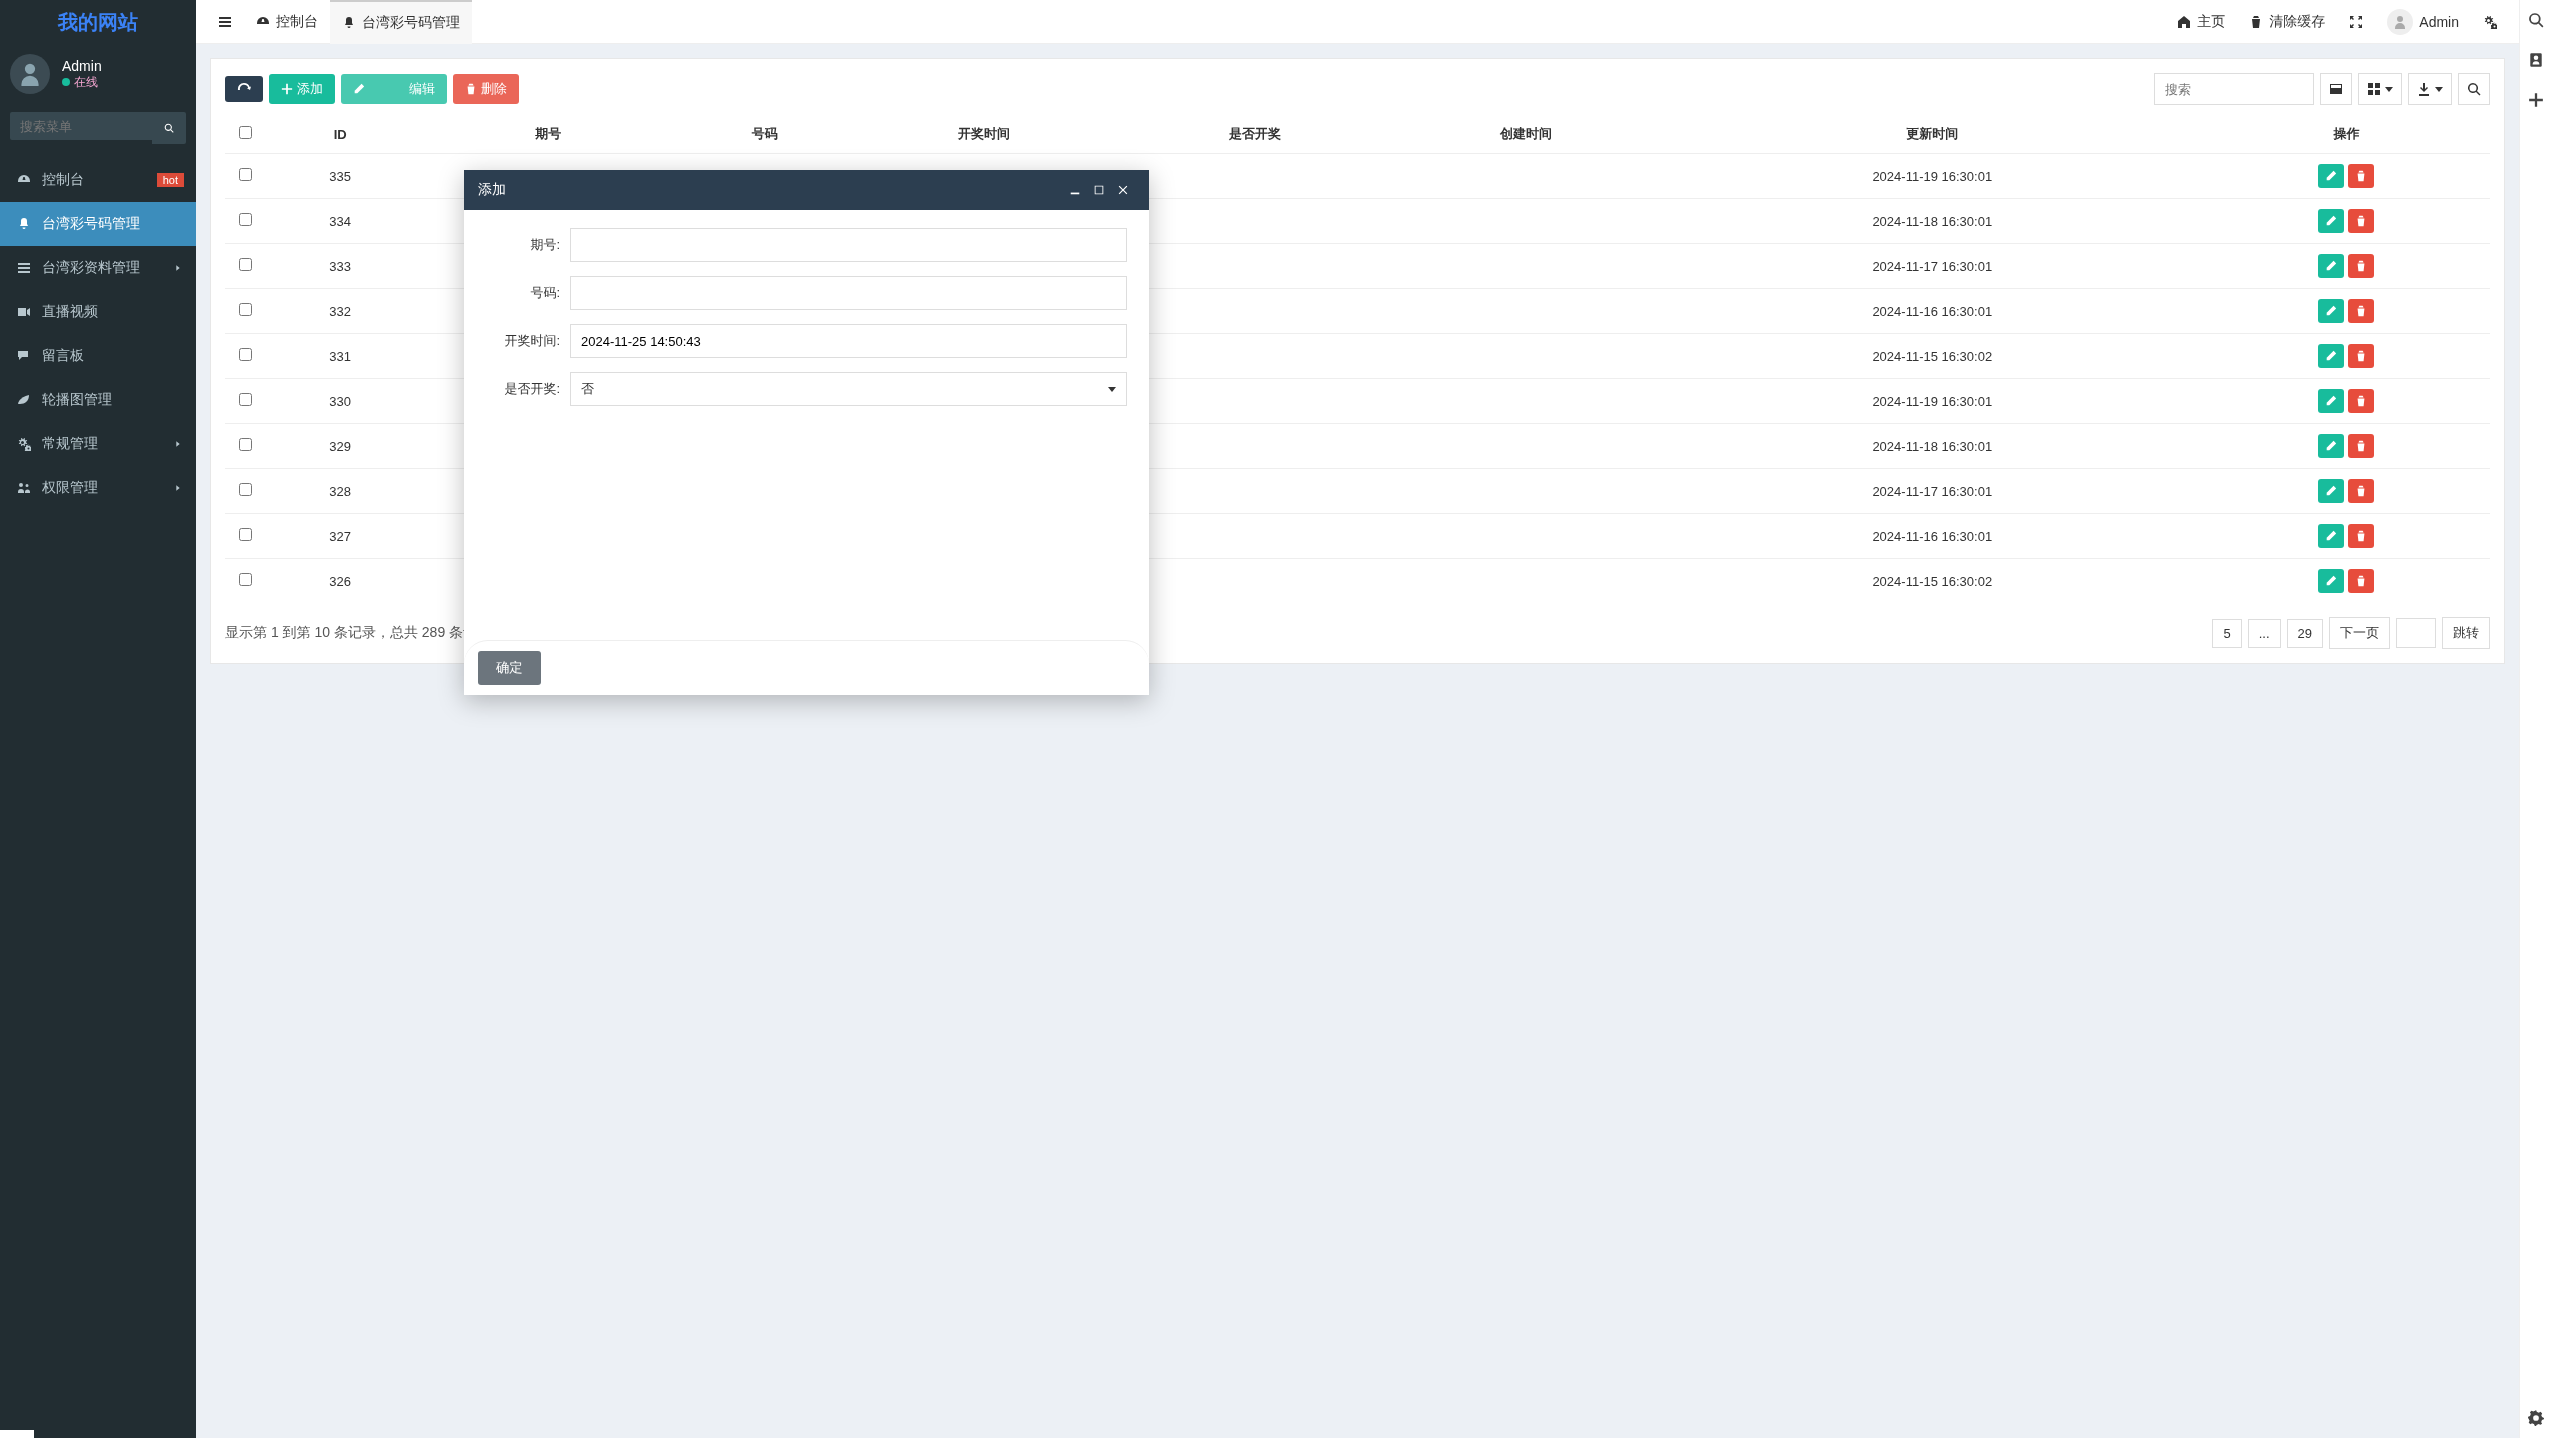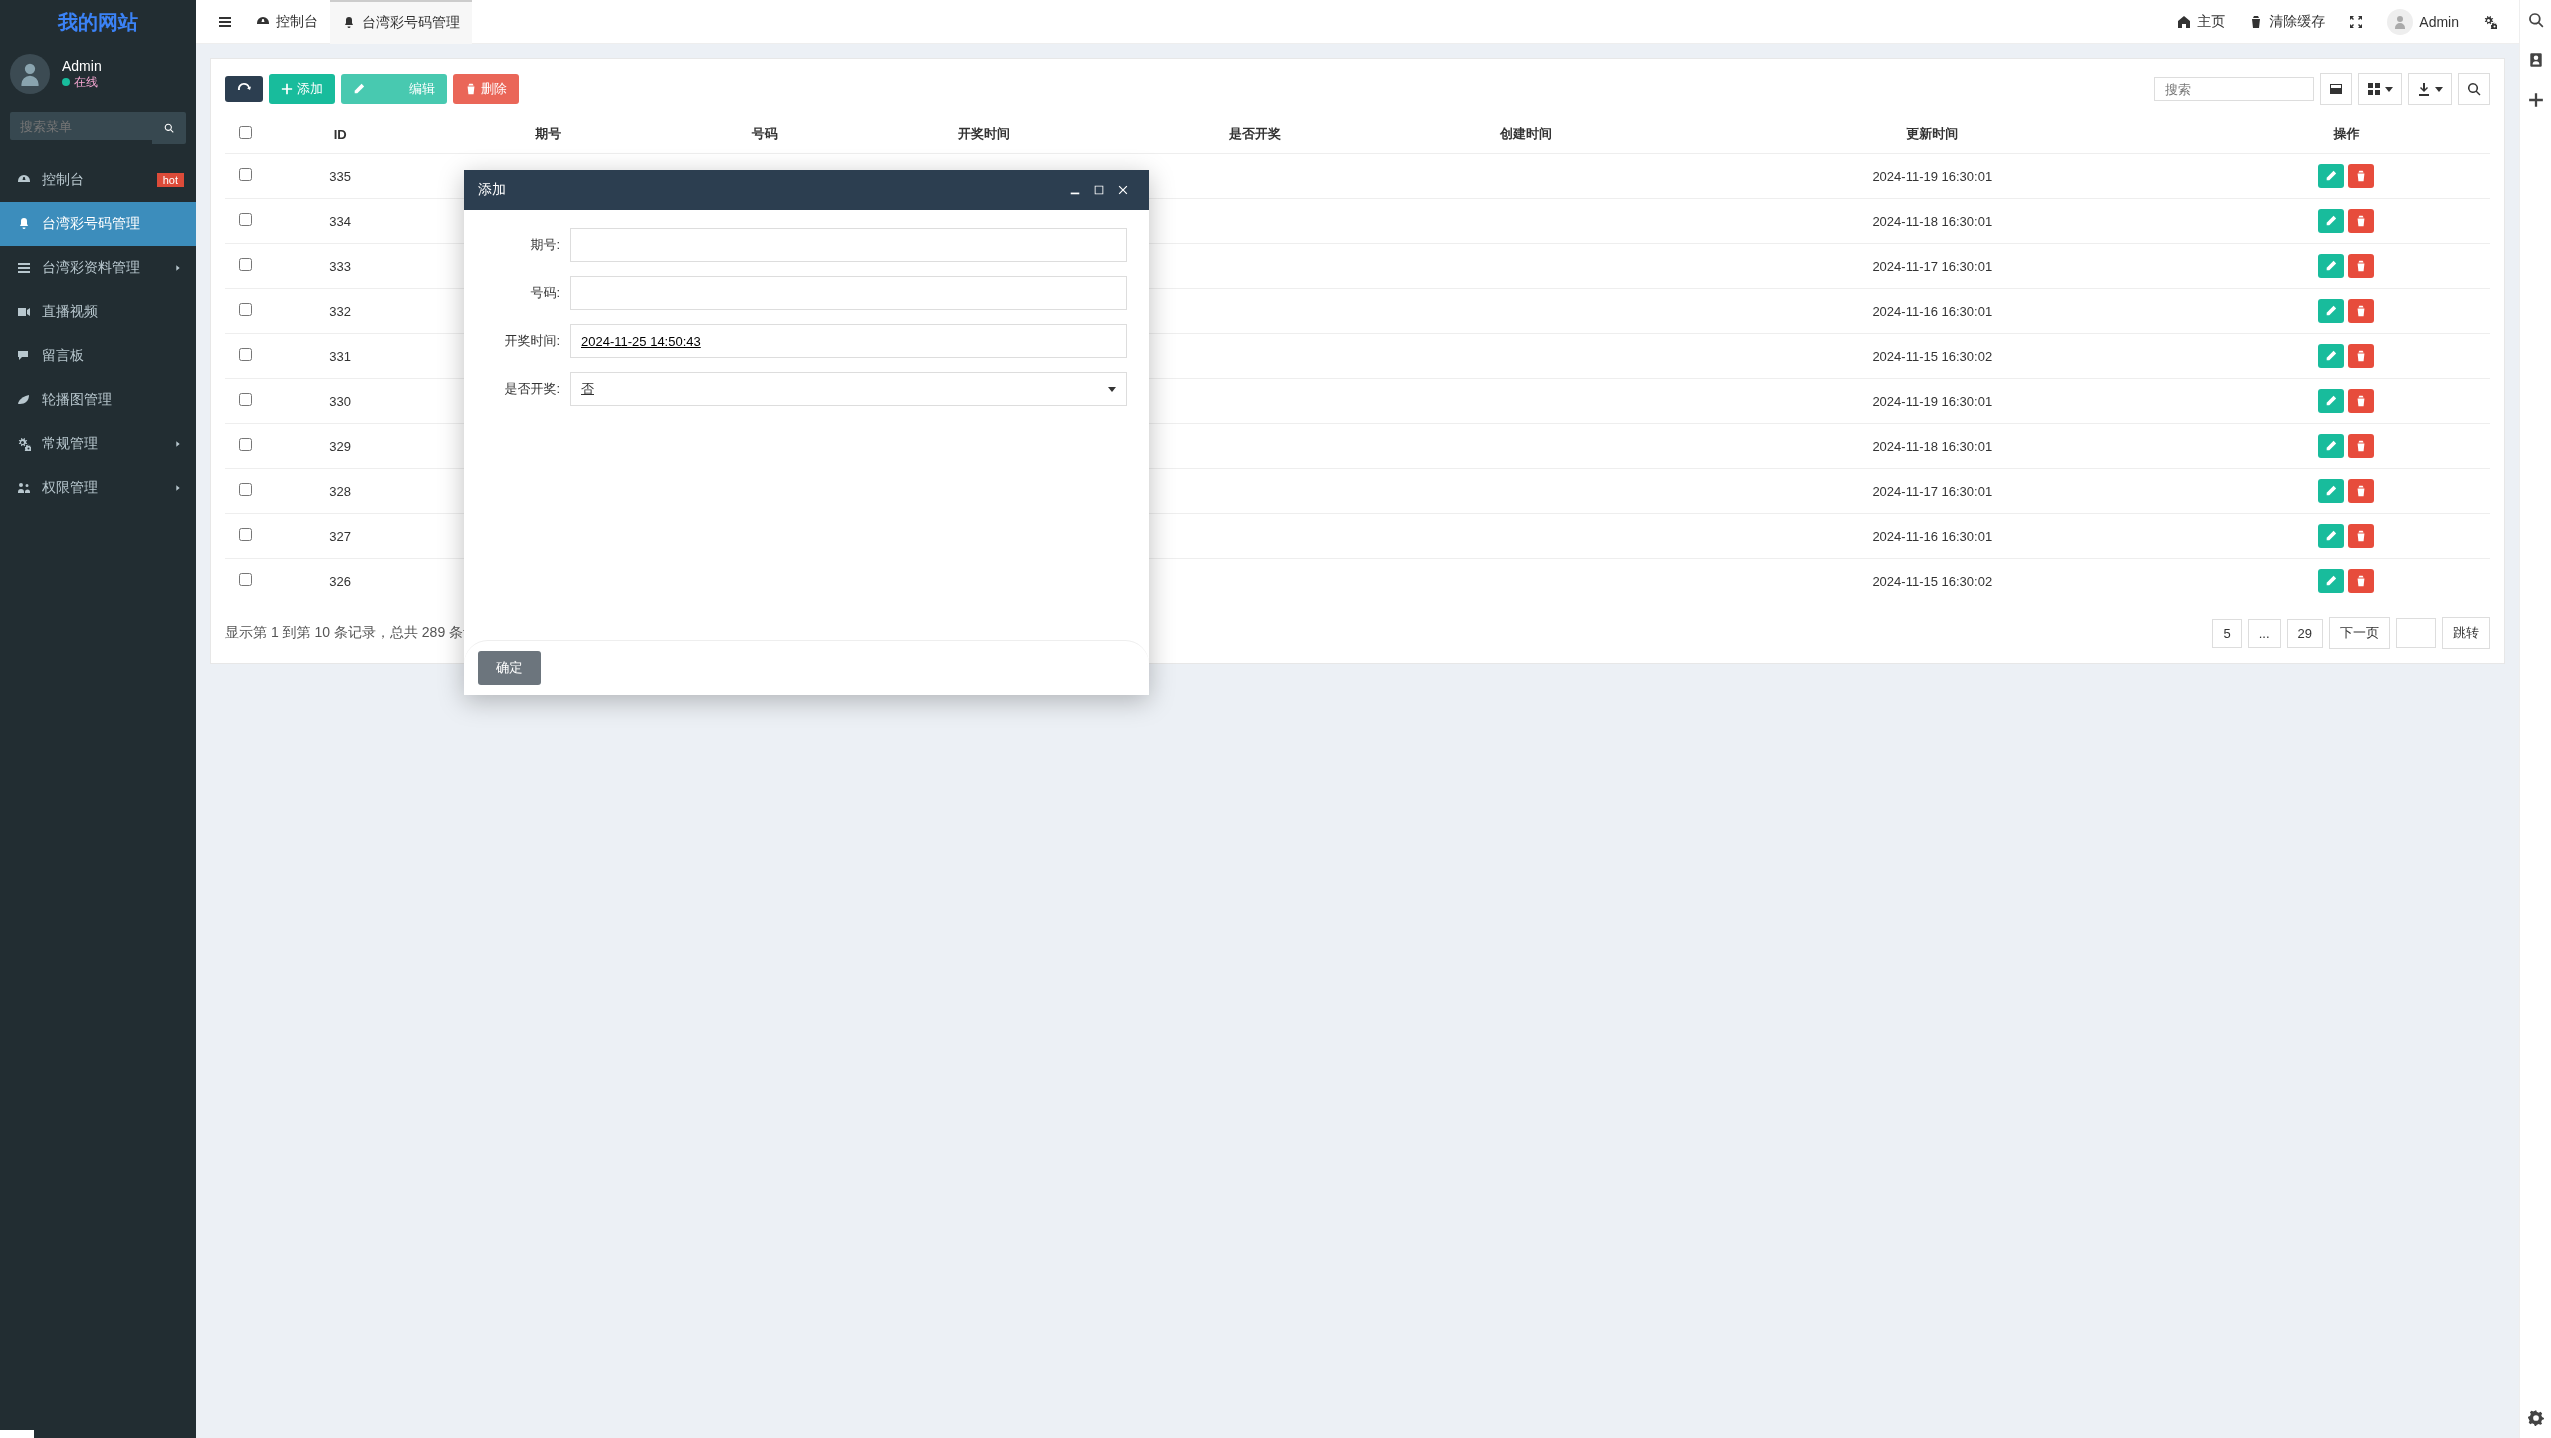--- a/index.html
+++ b/index.html
@@ -46,21 +46,21 @@
 .main { position:fixed; left:196px; right:32px; top:44px; bottom:0; overflow:auto; padding:14px; }
 .panel { background:#fff; border:1px solid #e7e7e7; padding:14px; }
 
 .toolbar { display:flex; gap:6px; align-items:center; margin-bottom:10px; }
 .btn { display:inline-flex; align-items:center; gap:4px; padding:6px 12px; border-radius:3px; color:#fff; cursor:pointer; font-size:13px; border:none; }
 .btn-refresh { background:#2c3e50; }
 .btn-add { background:#18bc9c; }
 .btn-edit { background:#48c9b0;gap:44px; }
 .btn-del { background:#e74c3c; opacity:0.85; }
 .toolbar .right { margin-left:auto; display:flex; gap:6px; align-items:center; }
-.search-input { width:160px; height:24px; border:1px solid #ddd; padding:0 10px; font-size:13px; }
+.search-input { width:160px; height:32px; border:1px solid #ddd; padding:0 10px; font-size:13px; }
 .icon-btn { width:32px; height:32px; border:1px solid #ddd; background:#fff; display:inline-flex; align-items:center; justify-content:center; cursor:pointer; }
 .icon-btn svg { width:14px; height:14px; fill:#333; }
 .icon-btn.group { width:auto; padding:0 8px; gap:4px; }
 .caret { width:0; height:0; border-left:4px solid transparent; border-right:4px solid transparent; border-top:5px solid #333; }
 
 table { width:100%; border-collapse:collapse; }
 th, td { padding:10px 8px; border-top:1px solid #eee; text-align:center; font-size:13px; }
 th { font-weight:700; background:#fff; border-top:none; border-bottom:1px solid #eee; }
 .row-actions { display:flex; gap:4px; justify-content:center; }
 .row-btn { width:26px; height:24px; border-radius:3px; display:inline-flex; align-items:center; justify-content:center; cursor:pointer; }
@@ -78,21 +78,21 @@
 
 
 .modal { position:fixed; left:464px; top:170px; width:685px; background:#fff; box-shadow:0 6px 24px rgba(0,0,0,0.25); z-index:100; }
 .modal-header { background:#2c3e50; color:#fff; display:flex; align-items:center; padding:0 14px; height:40px; }
 .modal-header .title { flex:1; font-size:14px; }
 .modal-header .wbtn { width:24px; height:24px; display:inline-flex; align-items:center; justify-content:center; cursor:pointer; }
 .modal-header .wbtn svg { width:12px; height:12px; fill:#fff; }
 .modal-body { padding:18px 22px 8px; min-height:430px; }
 .form-row { display:flex; align-items:center; margin-bottom:14px; }
 .form-row label { width:84px; text-align:right; padding-right:10px; font-size:13px; }
-.form-row input, .form-row .select { flex:1; height:34px; border:1px solid #ddd; padding:0 10px; font-size:13px; background:#fff;text-decoration:underline; }
+.form-row input, .form-row .select { flex:1; height:34px; border:1px solid #ddd; padding:0 10px; font-size:13px; background:#fff; }
 .select { display:flex; align-items:center; justify-content:space-between; cursor:pointer; }
 .modal-footer { border-top:1px solid #eee; padding:10px 14px;border-radius:24px; }
 .btn-confirm { background:#6c757d; color:#fff; padding:8px 18px; border:none; border-radius:3px; cursor:pointer; }
 
 
 svg { display:block; }
 </style>
 </head>
 <body>
 

